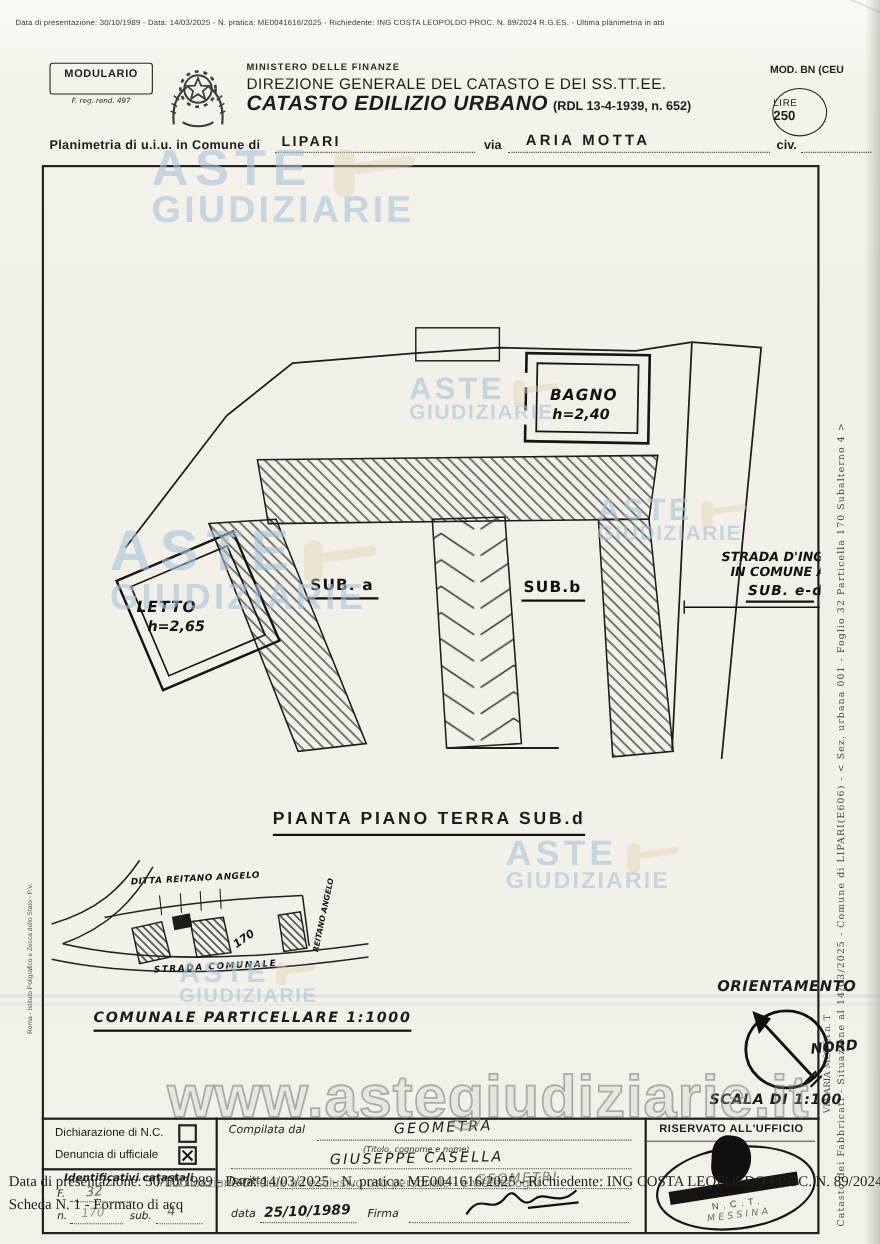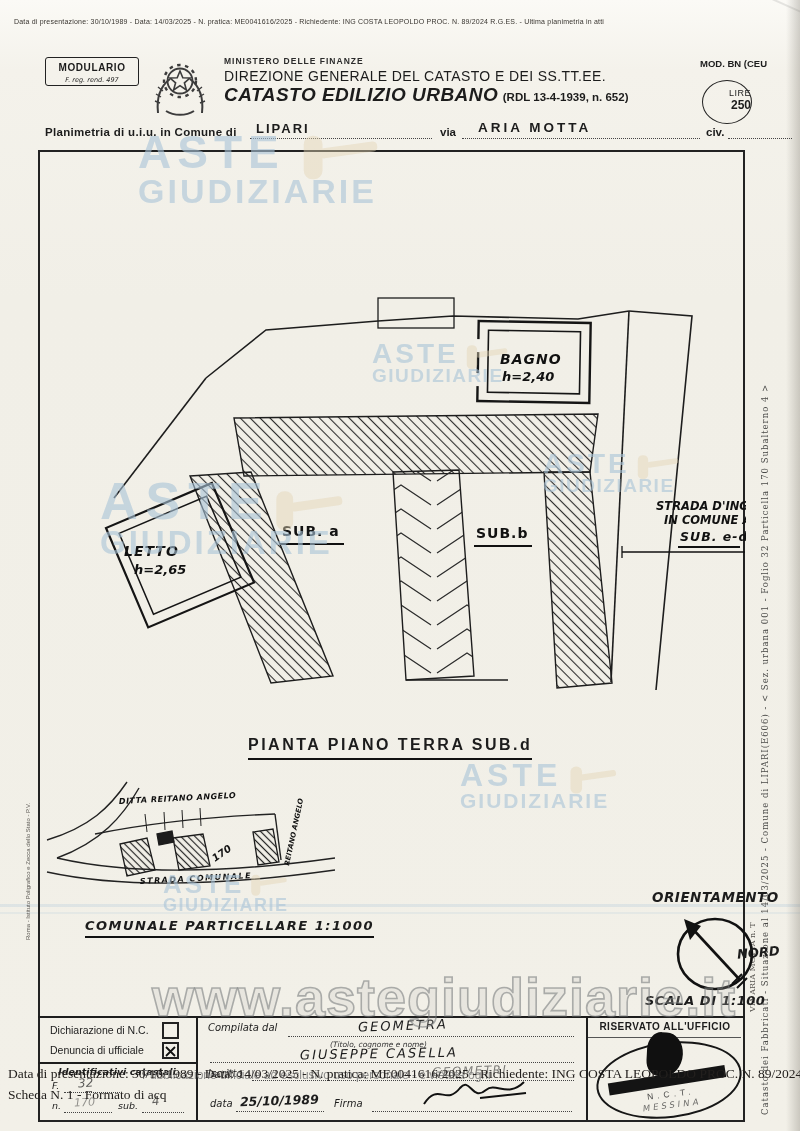--- a/index.html
+++ b/index.html
@@ -27,41 +27,41 @@
 
   <div class="abs" style="left:688px;top:-6px;width:150px;height:2px;background:rgba(100,100,100,.15);transform:rotate(24deg);"></div>
   <div class="abs" style="left:0;top:904px;width:800px;height:3px;background:rgba(150,185,215,.22);"></div>
   <div class="abs" style="left:0;top:912px;width:800px;height:2px;background:rgba(150,185,215,.14);"></div>
   <div class="abs" style="right:0;top:0;width:14px;height:100%;background:linear-gradient(90deg,rgba(0,0,0,0),rgba(110,105,95,.30));"></div>
 
   <div class="abs" style="left:14px;top:18px;font-size:7px;color:#38342f;letter-spacing:.2px;white-space:nowrap;">Data di presentazione: 30/10/1989 - Data: 14/03/2025 - N. pratica: ME0041616/2025 - Richiedente: ING COSTA LEOPOLDO PROC. N. 89/2024 R.G.ES. - Ultima planimetria in atti</div>
 
   <div class="abs" style="left:45px;top:57px;width:92px;height:27px;border:1.6px solid #222;border-radius:3px;text-align:center;">
     <div style="font-size:10px;letter-spacing:.6px;margin-top:4px;font-weight:bold;">MODULARIO</div>
-    <div class="hand" style="font-size:6.5px;margin-top:3px;">F. reg. rend. 497</div>
+    <div class="hand" style="font-size:6.5px;margin-top:15px;">F. reg. rend. 497</div>
   </div>
 
   <svg class="abs" style="left:148px;top:55px" width="64" height="64" viewBox="0 0 64 64" fill="none" stroke="#3c3c3c">
     <circle cx="32" cy="26" r="16" stroke-width="2.4" stroke-dasharray="3.5 4.5"></circle>
     <circle cx="32" cy="26" r="12.5" stroke-width="1.8"></circle>
     <polygon points="32,16 34.8,22.8 42,23 36.4,27.8 38.4,35 32,30.6 25.6,35 27.6,27.8 22,23 29.2,22.8" stroke-width="1.6"></polygon>
     <path d="M10,58 C8,40 14,30 22,24" stroke-width="2"></path>
     <path d="M54,58 C56,40 50,30 42,24" stroke-width="2"></path>
     <path d="M18,56 C26,61 38,61 46,56" stroke-width="2"></path>
     <path d="M12,48 l-5,-2 M13,42 l-5,-3 M15,36 l-5,-4 M52,48 l5,-2 M51,42 l5,-3 M49,36 l5,-4" stroke-width="1.4"></path>
   </svg>
 
   <div class="abs" style="left:224px;top:56px;font-size:8.5px;letter-spacing:1px;font-weight:600;color:#2b2b2b;">MINISTERO DELLE FINANZE</div>
   <div class="abs" style="left:224px;top:68px;font-size:14px;font-weight:400;letter-spacing:.4px;">DIREZIONE GENERALE DEL CATASTO E DEI SS.TT.EE.</div>
   <div class="abs" style="left:224px;top:84px;white-space:nowrap;">
     <span style="font-size:19px;font-weight:800;letter-spacing:.5px;font-style:italic;">CATASTO EDILIZIO URBANO</span>
     <span style="font-size:11.5px;font-weight:600;">(RDL 13-4-1939, n. 652)</span>
   </div>
   <div class="abs" style="left:700px;top:58px;font-size:9.5px;font-weight:700;white-space:nowrap;">MOD. BN (CEU</div>
-  <div class="abs" style="left:702px;top:80px;width:48px;height:42px;border:1.8px solid #222;border-radius:50%;text-align:right;">
+  <div class="abs" style="left:702px;top:80px;width:48px;height:42px;border:1.8px solid #222;border-radius:50%;text-align:left;">
     <div style="font-size:9px;margin-top:7px;letter-spacing:.5px;">LIRE</div>
     <div style="font-size:12px;font-weight:800;">250</div>
   </div>
 
   <div class="abs" style="left:45px;top:126px;font-size:11.5px;font-weight:600;letter-spacing:.3px;">Planimetria di u.i.u. in Comune di</div>
   <div class="abs" style="left:256px;top:121px;font-size:13px;font-weight:800;letter-spacing:2px;">LIPARI</div>
   <div class="abs dot" style="left:250px;top:138px;width:182px;"></div>
   <div class="abs" style="left:440px;top:126px;font-size:11.5px;font-weight:600;">via</div>
   <div class="abs" style="left:478px;top:120px;font-size:13.5px;font-weight:800;letter-spacing:3px;">ARIA MOTTA</div>
   <div class="abs dot" style="left:462px;top:138px;width:238px;"></div>

